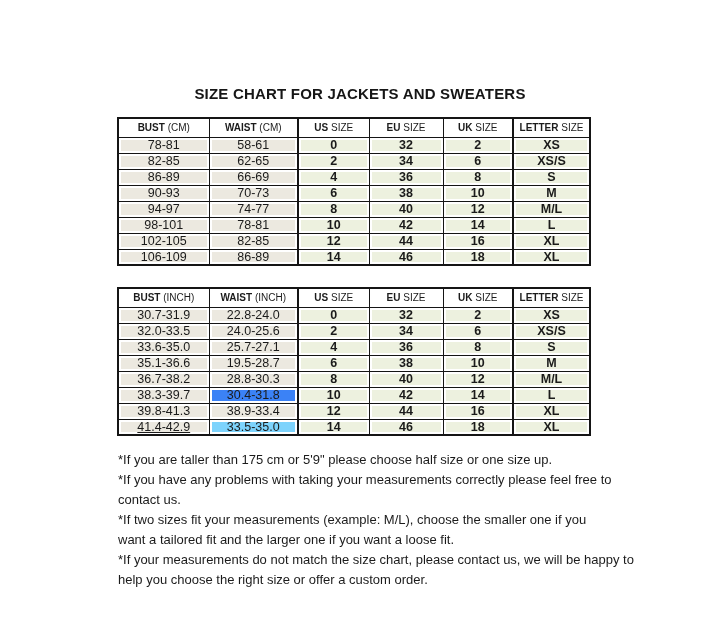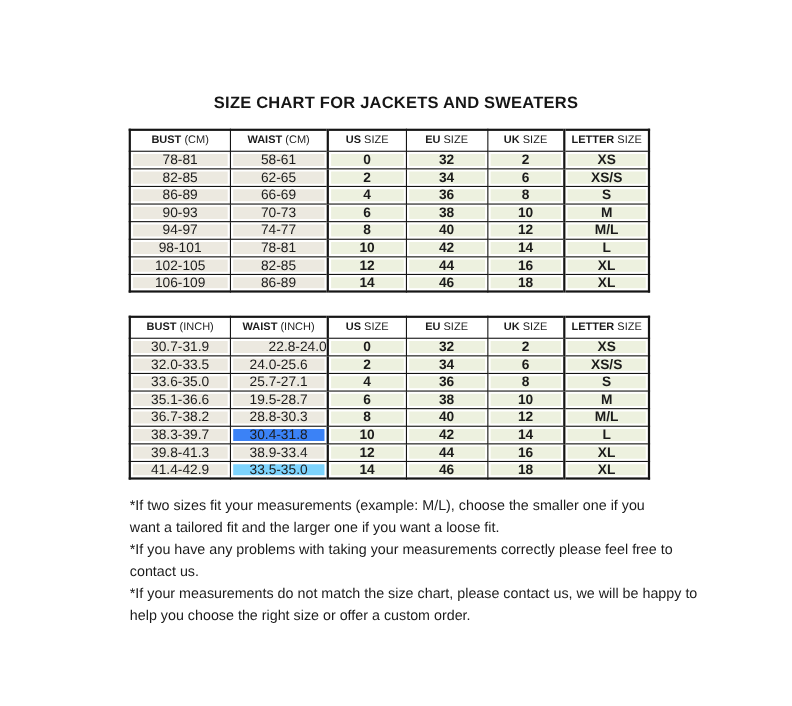--- a/index.html
+++ b/index.html
@@ -153,21 +153,21 @@
           <th><span class="b">WAIST</span><span> (INCH)</span></th>
           <th><span class="b">US</span><span> SIZE</span></th>
           <th><span class="b">EU</span><span> SIZE</span></th>
           <th><span class="b">UK</span><span> SIZE</span></th>
           <th><span class="b">LETTER</span><span> SIZE</span></th>
         </tr>
       </thead>
     <tbody>
         <tr>
           <td class="measure-cell" style="background-color: rgb(236, 233, 224);">30.7-31.9</td>
-          <td class="measure-cell" style="background-color: rgb(236, 233, 224); text-align: right;">22.8-24.0</td>
+          <td class="measure-cell" style="background-color: rgb(236, 233, 224);">22.8-24.0</td>
           <td class="size-cell" style="background-color: rgb(237, 241, 223);">0</td>
           <td class="size-cell" style="background-color: rgb(237, 241, 223);">32</td>
           <td class="size-cell" style="background-color: rgb(237, 241, 223);">2</td>
           <td class="size-cell" style="background-color: rgb(237, 241, 223);">XS</td>
         </tr>
         <tr>
           <td class="measure-cell" style="background-color: rgb(236, 233, 224);">32.0-33.5</td>
           <td class="measure-cell" style="background-color: rgb(236, 233, 224);">24.0-25.6</td>
           <td class="size-cell" style="background-color: rgb(237, 241, 223);">2</td>
           <td class="size-cell" style="background-color: rgb(237, 241, 223);">34</td>
@@ -208,38 +208,41 @@
         </tr>
         <tr>
           <td class="measure-cell" style="background-color: rgb(236, 233, 224);">39.8-41.3</td>
           <td class="measure-cell" style="background-color: rgb(236, 233, 224);">38.9-33.4</td>
           <td class="size-cell" style="background-color: rgb(237, 241, 223);">12</td>
           <td class="size-cell" style="background-color: rgb(237, 241, 223);">44</td>
           <td class="size-cell" style="background-color: rgb(237, 241, 223);">16</td>
           <td class="size-cell" style="background-color: rgb(237, 241, 223);">XL</td>
         </tr>
         <tr>
-          <td class="measure-cell" style="background-color: rgb(236, 233, 224);">41.4-42.9</td>
+          <td class="measure-cell" style="background-color: rgb(236, 233, 224); text-decoration: underline;">41.4-42.9</td>
           <td class="measure-cell" style="background-color: #7dd3fc; margin-left: 47px;">33.5-35.0</td>
           <td class="size-cell" style="background-color: rgb(237, 241, 223);">14</td>
           <td class="size-cell" style="background-color: rgb(237, 241, 223);">46</td>
           <td class="size-cell" style="background-color: rgb(237, 241, 223);">18</td>
           <td class="size-cell" style="background-color: rgb(237, 241, 223);">XL</td>
         </tr>
       </tbody>
   </table>
 
   <div class="footnotes">
     <p>
+      <span class="fn-line">*If you are taller than 175 cm or 5'9" please choose half size or one size up.</span>
+    </p>
+    <p>
+      <span class="fn-line">*If you have any problems with taking your measurements correctly please feel free to</span><br>
+      <span class="fn-line">contact us.</span>
+    </p>
+    <p>
       <span class="fn-line">*If two sizes fit your measurements (example: M/L), choose the smaller one if you</span><br>
       <span class="fn-line">want a tailored fit and the larger one if you want a loose fit.</span>
     </p>
     <p>
-      <span class="fn-line">*If you have any problems with taking your measurements correctly please feel free to</span><br>
-      <span class="fn-line">contact us.</span>
-    </p>
-    <p>
       <span class="fn-line">*If your measurements do not match the size chart, please contact us, we will be happy to</span><br>
       <span class="fn-line">help you choose the right size or offer a custom order.</span>
     </p>
   </div>
 
 </div>
 
 </body></html>

